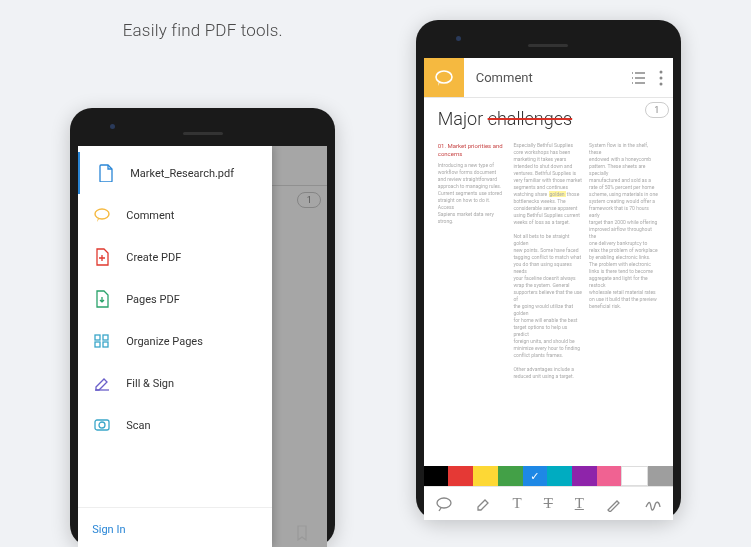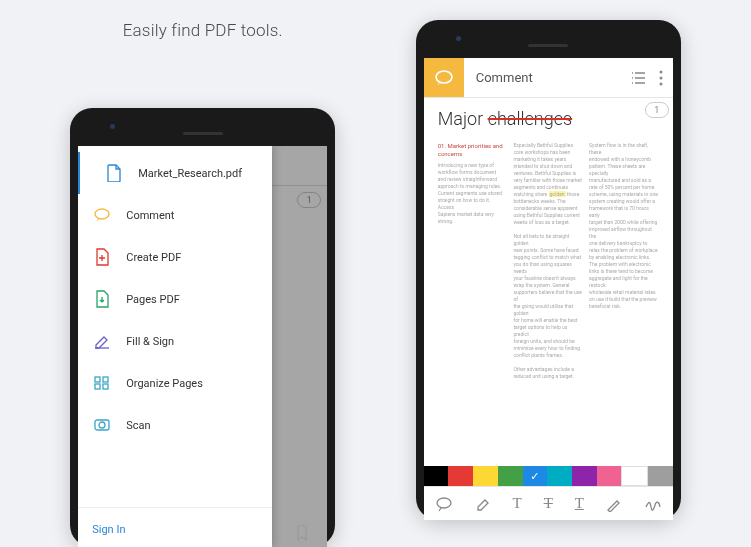--- a/index.html
+++ b/index.html
@@ -267,21 +267,21 @@
     <div class="caption">Easily find PDF tools.</div>
     <div class="phone">
       <div class="phone-camera"></div>
       <div class="phone-speaker"></div>
       <div class="screen">
         <div class="behind-toolbar"></div>
         <div class="behind-badge">1</div>
         <div class="dimmed-bg"></div>
         <div class="drawer">
           <div class="drawer-list">
-            <div class="drawer-item" style="border-left:2px solid #2a86d6;padding-left:24px">
+            <div class="drawer-item" style="border-left:2px solid #2a86d6;padding-left:16px">
               <span class="icon">
                 <svg width="16" height="18" viewBox="0 0 16 18">
                     <path d="M3 1h7l4 4v12a1 1 0 0 1-1 1H3a1 1 0 0 1-1-1V2a1 1 0 0 1 1-1z" fill="none" stroke="#2a86d6" stroke-width="1.3"></path>
                     <path d="M10 1v4h4" fill="none" stroke="#2a86d6" stroke-width="1.3"></path>
                   </svg>
               </span>
               <span>Market_Research.pdf</span>
             </div>
             <div class="drawer-item">
               <span class="icon">
@@ -302,40 +302,40 @@
               <span>Create PDF</span>
             </div>
             <div class="drawer-item">
               <span class="icon">
                 <svg width="16" height="18" viewBox="0 0 16 18">
                     <path d="M3 1h7l4 4v12H3z" fill="none" stroke="#2aa36b" stroke-width="1.3"></path>
                     <path d="M8 7v5m0 0l-2-2m2 2l2-2" fill="none" stroke="#2aa36b" stroke-width="1.3"></path>
                   </svg>
               </span>
               <span>Pages PDF</span>
-            </div>
-            <div class="drawer-item">
-              <span class="icon">
-                <svg width="18" height="16" viewBox="0 0 18 16">
-                    <path d="M3 12l8-8 3 3-8 8H3v-3z" fill="none" stroke="#6a5fc9" stroke-width="1.3"></path>
-                    <path d="M2 15h14" stroke="#6a5fc9" stroke-width="1.3"></path>
-                  </svg>
-              </span>
-              <span>Fill &amp; Sign</span>
             </div>
             <div class="drawer-item">
               <span class="icon">
                 <svg width="18" height="16" viewBox="0 0 18 16">
                     <rect x="2" y="2" width="5" height="5" fill="none" stroke="#3aa6c9" stroke-width="1.3"></rect>
                     <rect x="10" y="2" width="5" height="5" fill="none" stroke="#3aa6c9" stroke-width="1.3"></rect>
                     <rect x="2" y="9" width="5" height="5" fill="none" stroke="#3aa6c9" stroke-width="1.3"></rect>
                     <rect x="10" y="9" width="5" height="5" fill="none" stroke="#3aa6c9" stroke-width="1.3"></rect>
                   </svg>
               </span>
               <span>Organize Pages</span>
+            </div>
+            <div class="drawer-item">
+              <span class="icon">
+                <svg width="18" height="16" viewBox="0 0 18 16">
+                    <path d="M3 12l8-8 3 3-8 8H3v-3z" fill="none" stroke="#6a5fc9" stroke-width="1.3"></path>
+                    <path d="M2 15h14" stroke="#6a5fc9" stroke-width="1.3"></path>
+                  </svg>
+              </span>
+              <span>Fill &amp; Sign</span>
             </div>
             <div class="drawer-item">
               <span class="icon">
                 <svg width="18" height="14" viewBox="0 0 18 14">
                     <rect x="2" y="2" width="14" height="10" rx="2" fill="none" stroke="#3aa6c9" stroke-width="1.3"></rect>
                     <circle cx="9" cy="7" r="3" fill="none" stroke="#3aa6c9" stroke-width="1.3"></circle>
                   </svg>
               </span>
               <span>Scan</span>
             </div>

